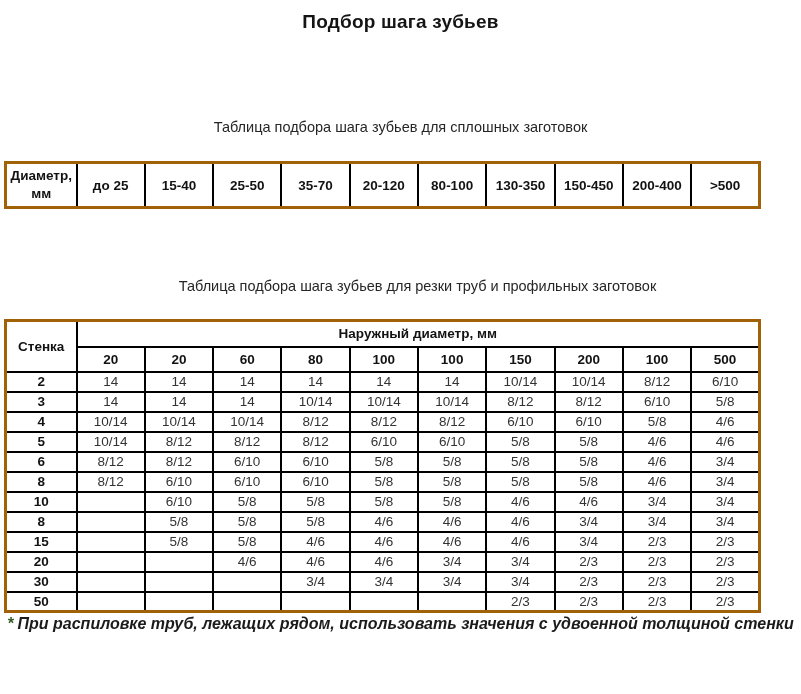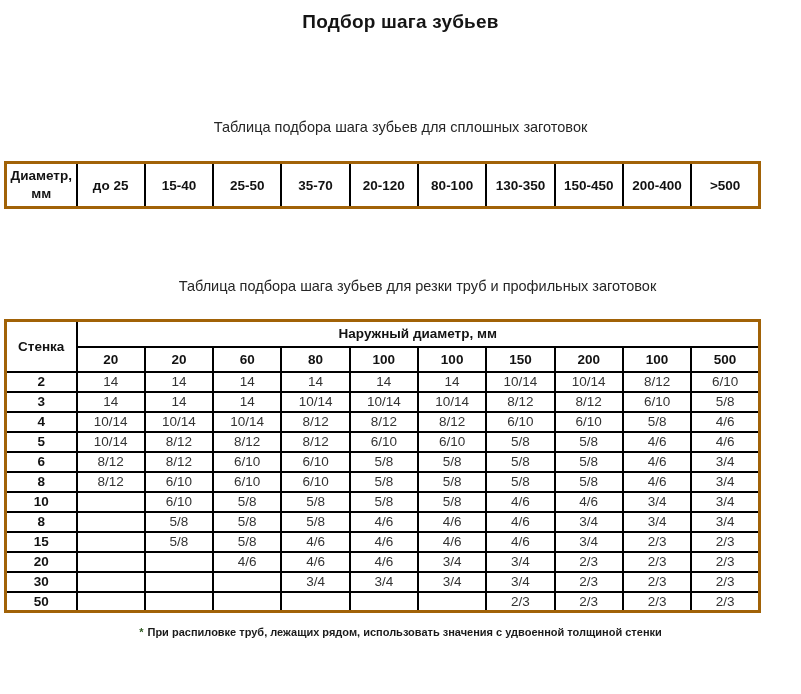--- a/index.html
+++ b/index.html
@@ -34,22 +34,22 @@
   .t1 tr:first-child td { height: 40px; }
   .t1 tr:last-child td { height: 45px; }
   .t2 #t2-r1 td { height: 26px; }
   .t2 #t2-cols td { height: 25px; }
   .t2 .data-row td { height: 20px; }
   .bold { font-weight: 700; color: #121212; }
   .pre { white-space: pre-line; line-height: 1.3; }
   .val { color: #333333; font-weight: 400; }
   .t1 .val { font-size: 14px; }
   .footnote {
-    margin: 13px 0 0; text-align: center;
-    font-weight: 700; font-size: 11px; color: #1b1b1b;
+    margin: 2px 0 0; text-align: center;
+    font-weight: 700; font-size: 16px; color: #1b1b1b; font-style: italic;
   }
   .asterisk { margin-right: 4px; font-weight: 700; }
 </style>
 </head>
 <body>
 
 <div class="page">
 
   <h1 class="title">Подбор шага зубьев</h1>
 

